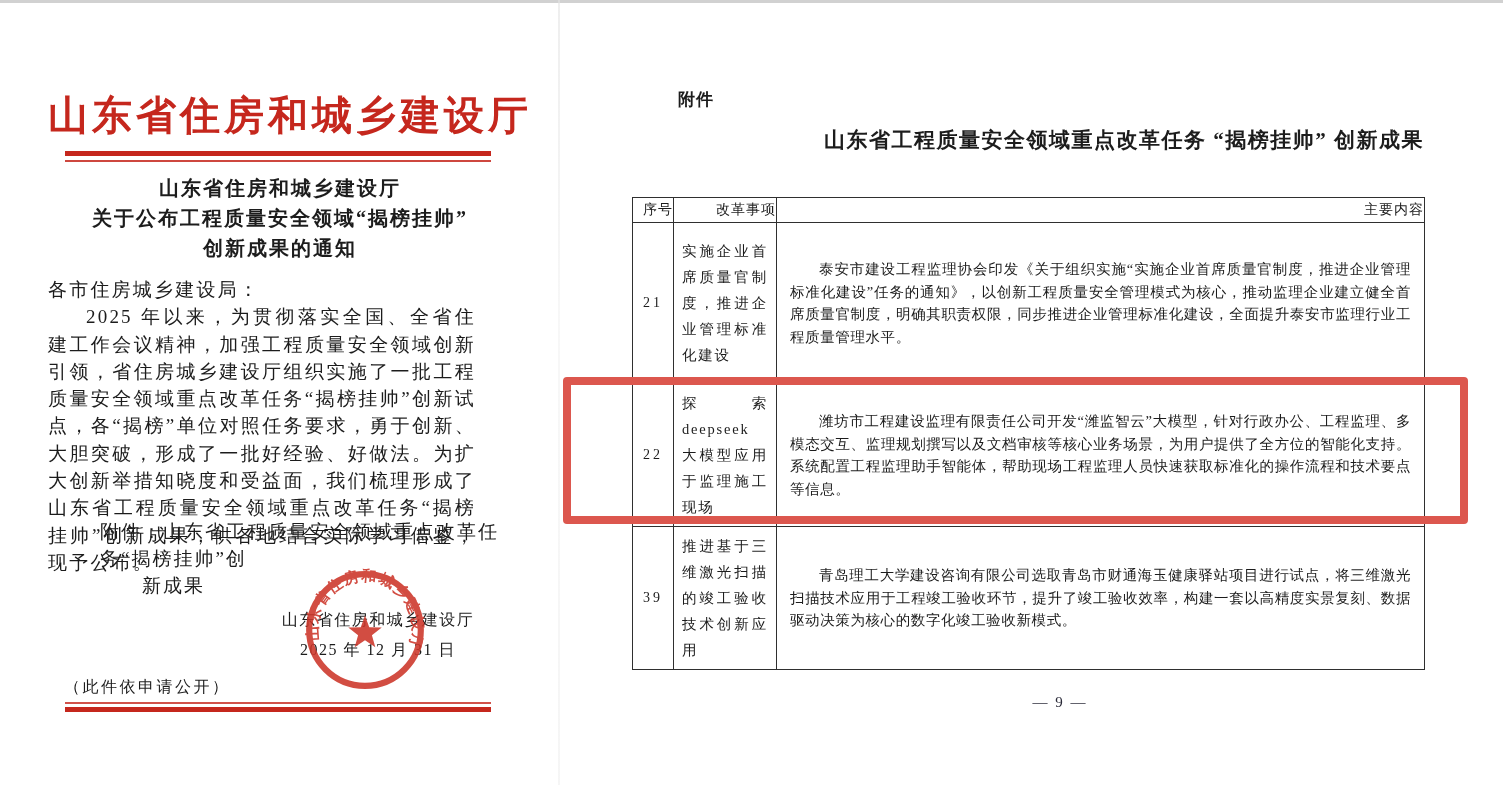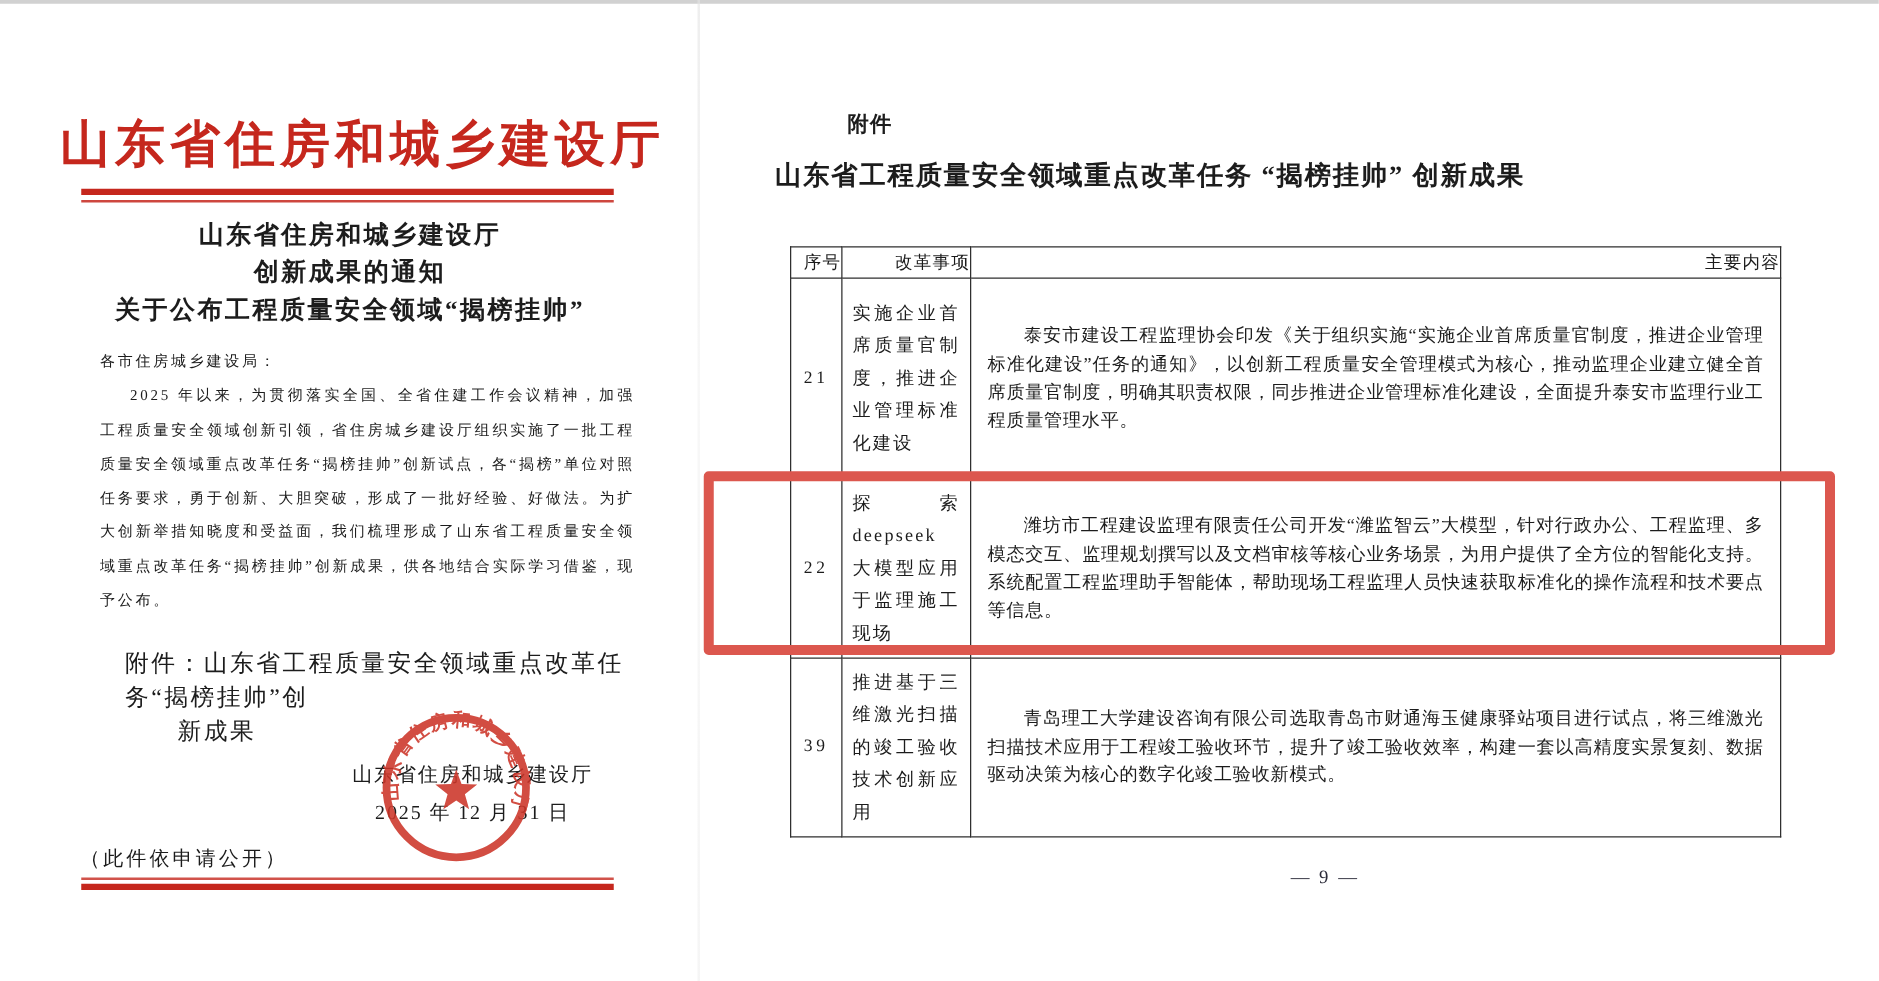--- a/index.html
+++ b/index.html
@@ -16,22 +16,22 @@
                      text-align:center; font-size:40px; font-weight:bold;
                      color:#c5271d; letter-spacing:4px; white-space:nowrap; }
   .masthead-rule { position:absolute; left:65px; top:151px; width:426px; }
   .masthead-rule .thick { height:5px; background:#c5271d; }
   .masthead-rule .thin  { height:2px; background:#c5271d; margin-top:4px; opacity:.85; }
 
   .doc-title { position:absolute; left:48px; top:173px; width:464px;
                text-align:center; font-weight:bold; font-size:20px;
                letter-spacing:2px; line-height:30px; }
 
-  .doc-body { position:absolute; left:80px; top:276px; width:428px;
-              font-size:12px; line-height:27.3px; letter-spacing:2.2px;
+  .doc-body { position:absolute; left:48px; top:276px; width:428px;
+              font-size:19px; line-height:27.3px; letter-spacing:2.2px;
               text-align:justify; }
   .doc-body .para { text-indent:2em; }
 
   .attachment-note { position:absolute; left:100px; top:518px; width:400px;
                      font-size:19px; line-height:27px; letter-spacing:2px; }
   .attachment-note .wrap-line { padding-left:42px; }
 
   .signature-block { position:absolute; left:260px; top:610px; width:236px;
                      text-align:center; font-size:16px; letter-spacing:1.5px; }
   .signature-date  { position:absolute; left:260px; top:640px; width:236px;
@@ -44,22 +44,22 @@
   .footer-rule .thick { height:5px; background:#c5271d; margin-top:3px; }
 
   .official-seal { position:absolute; left:303px; top:568px; width:124px; height:124px;
                    opacity:.88; pointer-events:none; }
 
   
   .right-page { position:absolute; left:560px; top:0; width:943px; height:785px; }
   .rp-attachment-heading { position:absolute; left:70px; top:88px;
                            font-family:"Liberation Sans","DejaVu Sans",sans-serif;
                            font-weight:bold; font-size:17px; letter-spacing:1px;padding-left:48px; }
-  .rp-table-title { position:absolute; left:60px; top:126px; width:820px;
-                    text-align:left; font-weight:bold; font-size:21px;
+  .rp-table-title { position:absolute; left:44px; top:126px; width:820px;
+                    text-align:right; font-weight:bold; font-size:21px;
                     letter-spacing:1.5px; }
 
   table.results-table { position:absolute; left:72px; top:197px; width:793px;
                         border-collapse:collapse; table-layout:fixed;
                         font-size:14.5px; }
   .results-table col.c-no   { width:41px; }
   .results-table col.c-item { width:103px; }
   .results-table th, .results-table td { border:1.2px solid #2f2f2f; vertical-align:middle; }
   .results-table thead th { height:25px; font-weight:normal; text-align:right;
                             letter-spacing:1px; font-size:14px; }
@@ -87,22 +87,22 @@
 
   <div class="agency-masthead">山东省住房和城乡建设厅</div>
 
   <div class="masthead-rule">
     <div class="thick"></div>
     <div class="thin"></div>
   </div>
 
   <div class="doc-title">
     <div>山东省住房和城乡建设厅</div>
+    <div>关于公布工程质量安全领域“揭榜挂帅”</div>
     <div>创新成果的通知</div>
-    <div>关于公布工程质量安全领域“揭榜挂帅”</div>
   </div>
 
   <div class="doc-body">
     <div class="salutation">各市住房城乡建设局：</div>
     <div class="para">2025 年以来，为贯彻落实全国、全省住建工作会议精神，加强工程质量安全领域创新引领，省住房城乡建设厅组织实施了一批工程质量安全领域重点改革任务“揭榜挂帅”创新试点，各“揭榜”单位对照任务要求，勇于创新、大胆突破，形成了一批好经验、好做法。为扩大创新举措知晓度和受益面，我们梳理形成了山东省工程质量安全领域重点改革任务“揭榜挂帅”创新成果，供各地结合实际学习借鉴，现予公布。</div>
   </div>
 
   <div class="attachment-note">
     <div>附件：山东省工程质量安全领域重点改革任务“揭榜挂帅”创</div>
     <div class="wrap-line">新成果</div>

